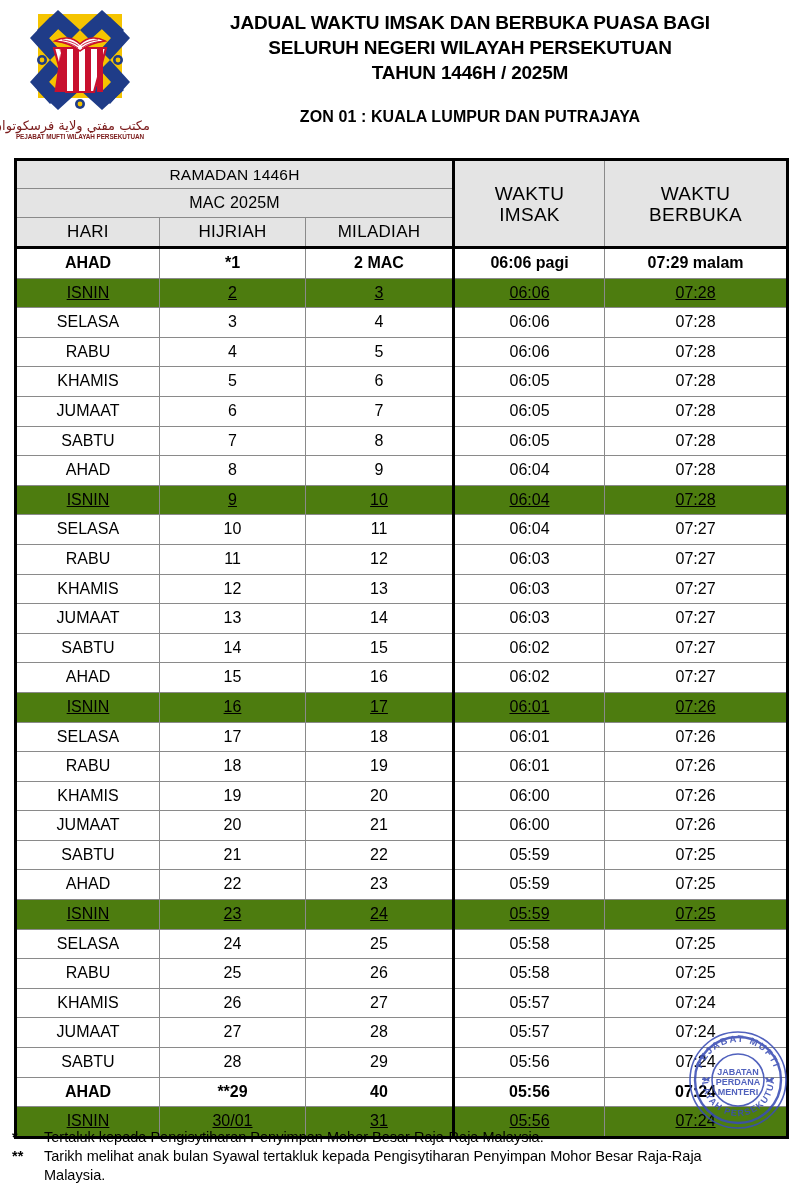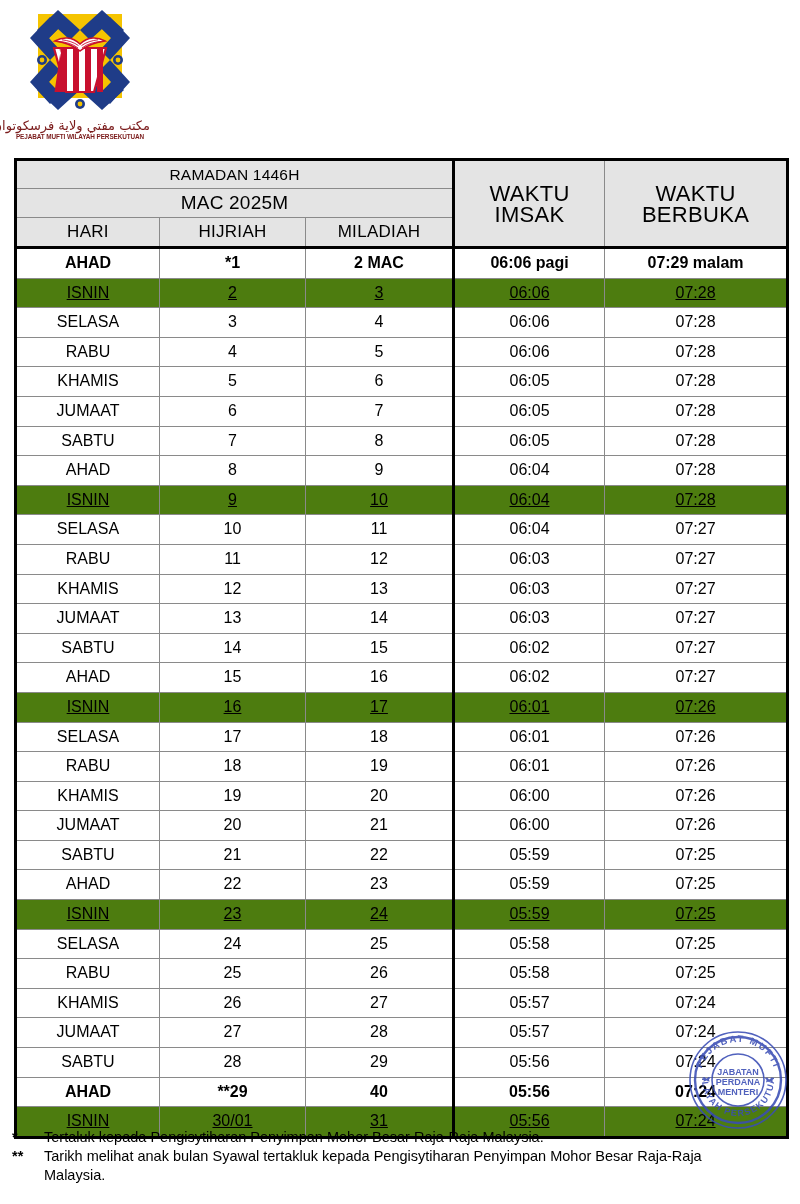--- a/index.html
+++ b/index.html
@@ -116,31 +116,31 @@
   .hdr {
     background: #e4e4e4;
     font-weight: bold;
   }
   .hdr-month {
     font-size: 15.5px;
     height: 27px;
     letter-spacing: 0.2px;
   }
   .hdr-sub {
-    font-size: 19px;
+    font-size: 16px;
     height: 28px;
     letter-spacing: 0.2px;
   }
   .hdr-col {
     font-size: 17px;
     height: 28px;
     letter-spacing: 0.3px;
   }
   .hdr-waktu {
-    font-size: 22px;
+    font-size: 19px;
     line-height: 21px;
     letter-spacing: 0.3px;
   }
 
   
   .b-top    { border-top: 3px solid #000 !important; }
   .b-left   { border-left: 3px solid #000 !important; }
   .b-right  { border-right: 3px solid #000 !important; }
 
   tbody td {
@@ -237,21 +237,27 @@
             <path d="M73,33.5 C66,34 59,36 54,40"></path>
             <path d="M70,31.8 C64,32.5 58,34.3 53.5,37.6"></path>
           </g>
         </g>
       </svg>
     </div>
     <div class="logo-caption-ar">مكتب مفتي ولاية فرسكوتوان</div>
     <div class="logo-caption-ms">PEJABAT MUFTI WILAYAH PERSEKUTUAN</div>
   </div>
 
-
+  <div class="title-block">
+    <div class="title-line">JADUAL WAKTU IMSAK DAN BERBUKA PUASA BAGI</div>
+    <div class="title-line">SELURUH NEGERI WILAYAH PERSEKUTUAN</div>
+    <div class="title-line">TAHUN 1446H / 2025M</div>
+  </div>
+
+  <div class="zone-line">ZON 01 : KUALA LUMPUR DAN PUTRAJAYA</div>
 </div>
 
 <div class="table-wrap">
   <table class="jadual">
     <colgroup>
       <col class="c-hari">
         <col class="c-hijriah">
         <col class="c-miladiah">
         <col class="c-imsak">
         <col class="c-berbuka">

